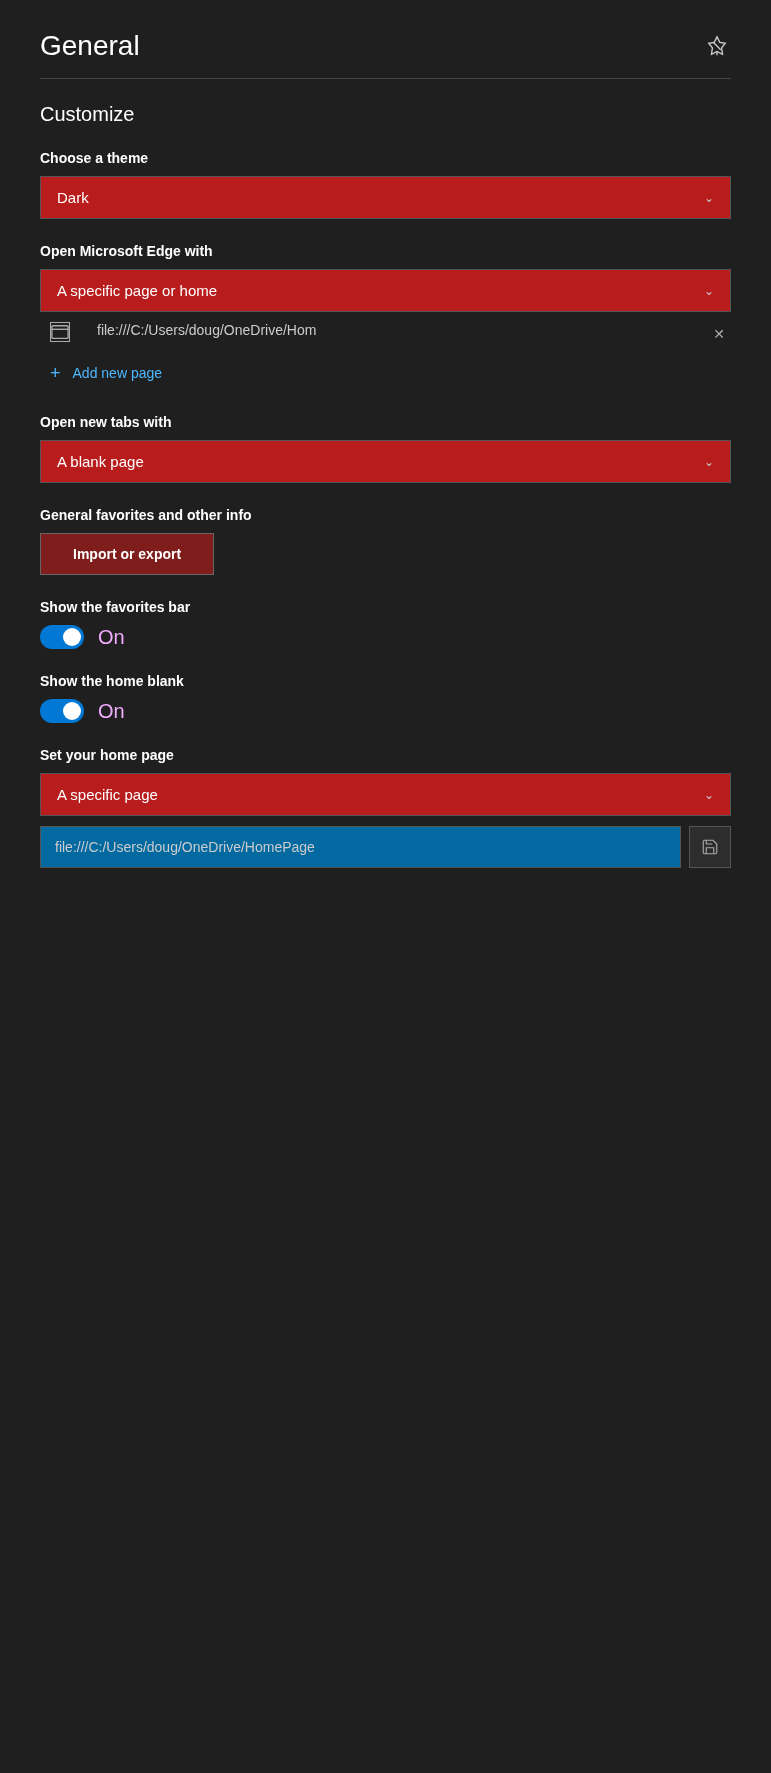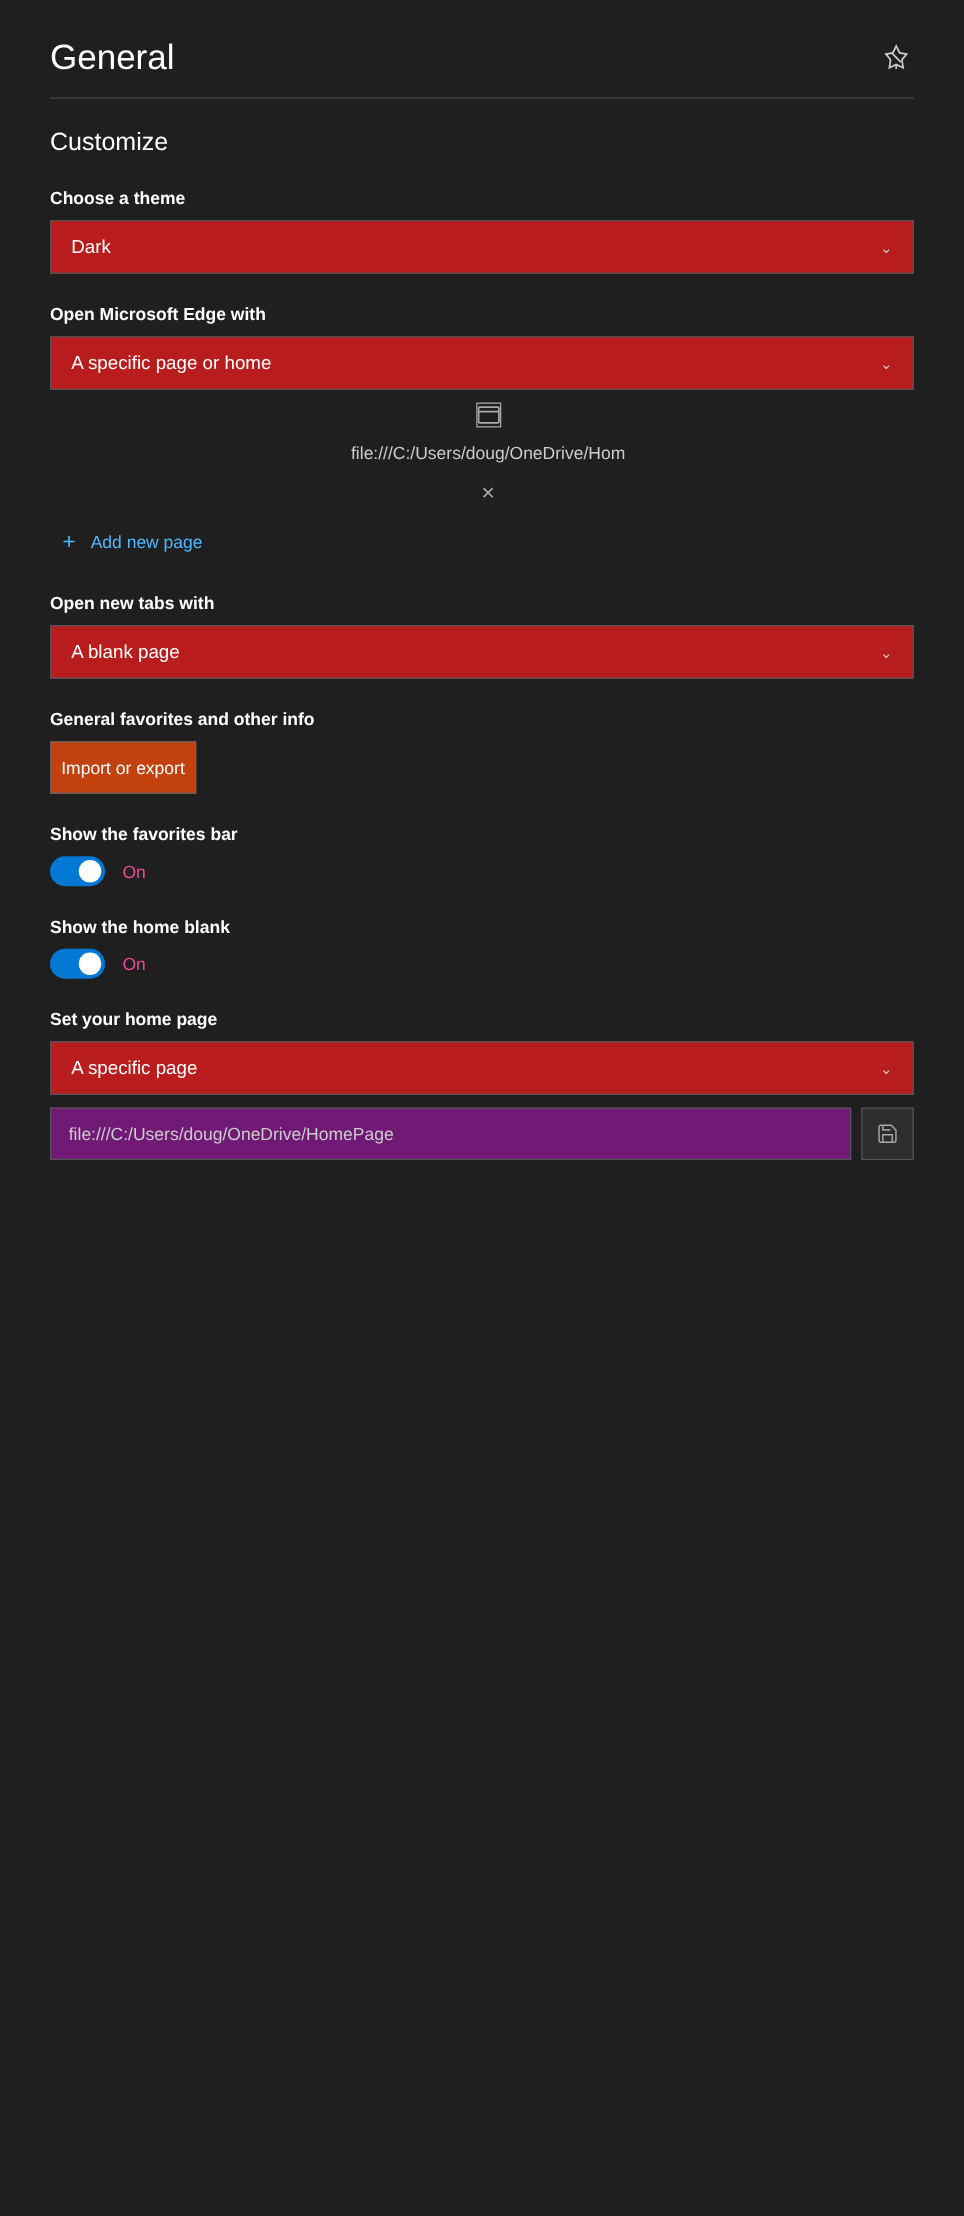--- a/index.html
+++ b/index.html
@@ -91,24 +91,23 @@
       user-select: none;
     }
 
     .chevron-icon {
       font-size: 12px;
       color: #cccccc;
     }
 
     .page-item-row {
       display: flex;
-      align-items: center;
+      align-items: flex-start;
       padding: 10px 0 10px 10px;
-      gap: 12px;
-      flex-direction: column;
+      gap: 27px;
     }
 
     .page-icon {
       width: 20px;
       height: 20px;
       border: 1.5px solid #aaaaaa;
       display: flex;
       align-items: center;
       justify-content: center;
       flex-shrink: 0;
@@ -145,27 +144,28 @@
       font-size: 14px;
     }
 
     .plus-icon {
       font-size: 18px;
       color: #4db8ff;
       line-height: 1;
     }
 
     .import-button {
-      background-color: #c2410c;
+      background-color: #7f1d1d;
       border: 1px solid #666666;
       color: #ffffff;
-      padding: 12px 8px;
+      padding: 12px 32px;
       font-size: 14px;
       cursor: pointer;
       display: inline-block;
+      font-weight: bold;
     }
 
     .toggle-row {
       display: flex;
       align-items: center;
       gap: 14px;
       margin-top: 10px;
     }
 
     .toggle-switch {
@@ -183,34 +183,34 @@
       height: 18px;
       background-color: #ffffff;
       border-radius: 50%;
       position: absolute;
       top: 3px;
       right: 3px;
       transition: right 0.2s;
     }
 
     .toggle-label {
-      font-size: 14px;
-      color: #ec4899;
+      font-size: 20px;
+      color: #f0abfc;
     }
 
     .home-input-row {
       display: flex;
       align-items: center;
       gap: 8px;
       margin-top: 10px;
     }
 
     .home-input {
       flex: 1;
-      background-color: #701a75;
+      background-color: #0369a1;
       border: 1px solid #555555;
       color: #cccccc;
       padding: 12px 14px;
       font-size: 14px;
       outline: none;
     }
 
     .save-icon-btn {
       width: 42px;
       height: 42px;

